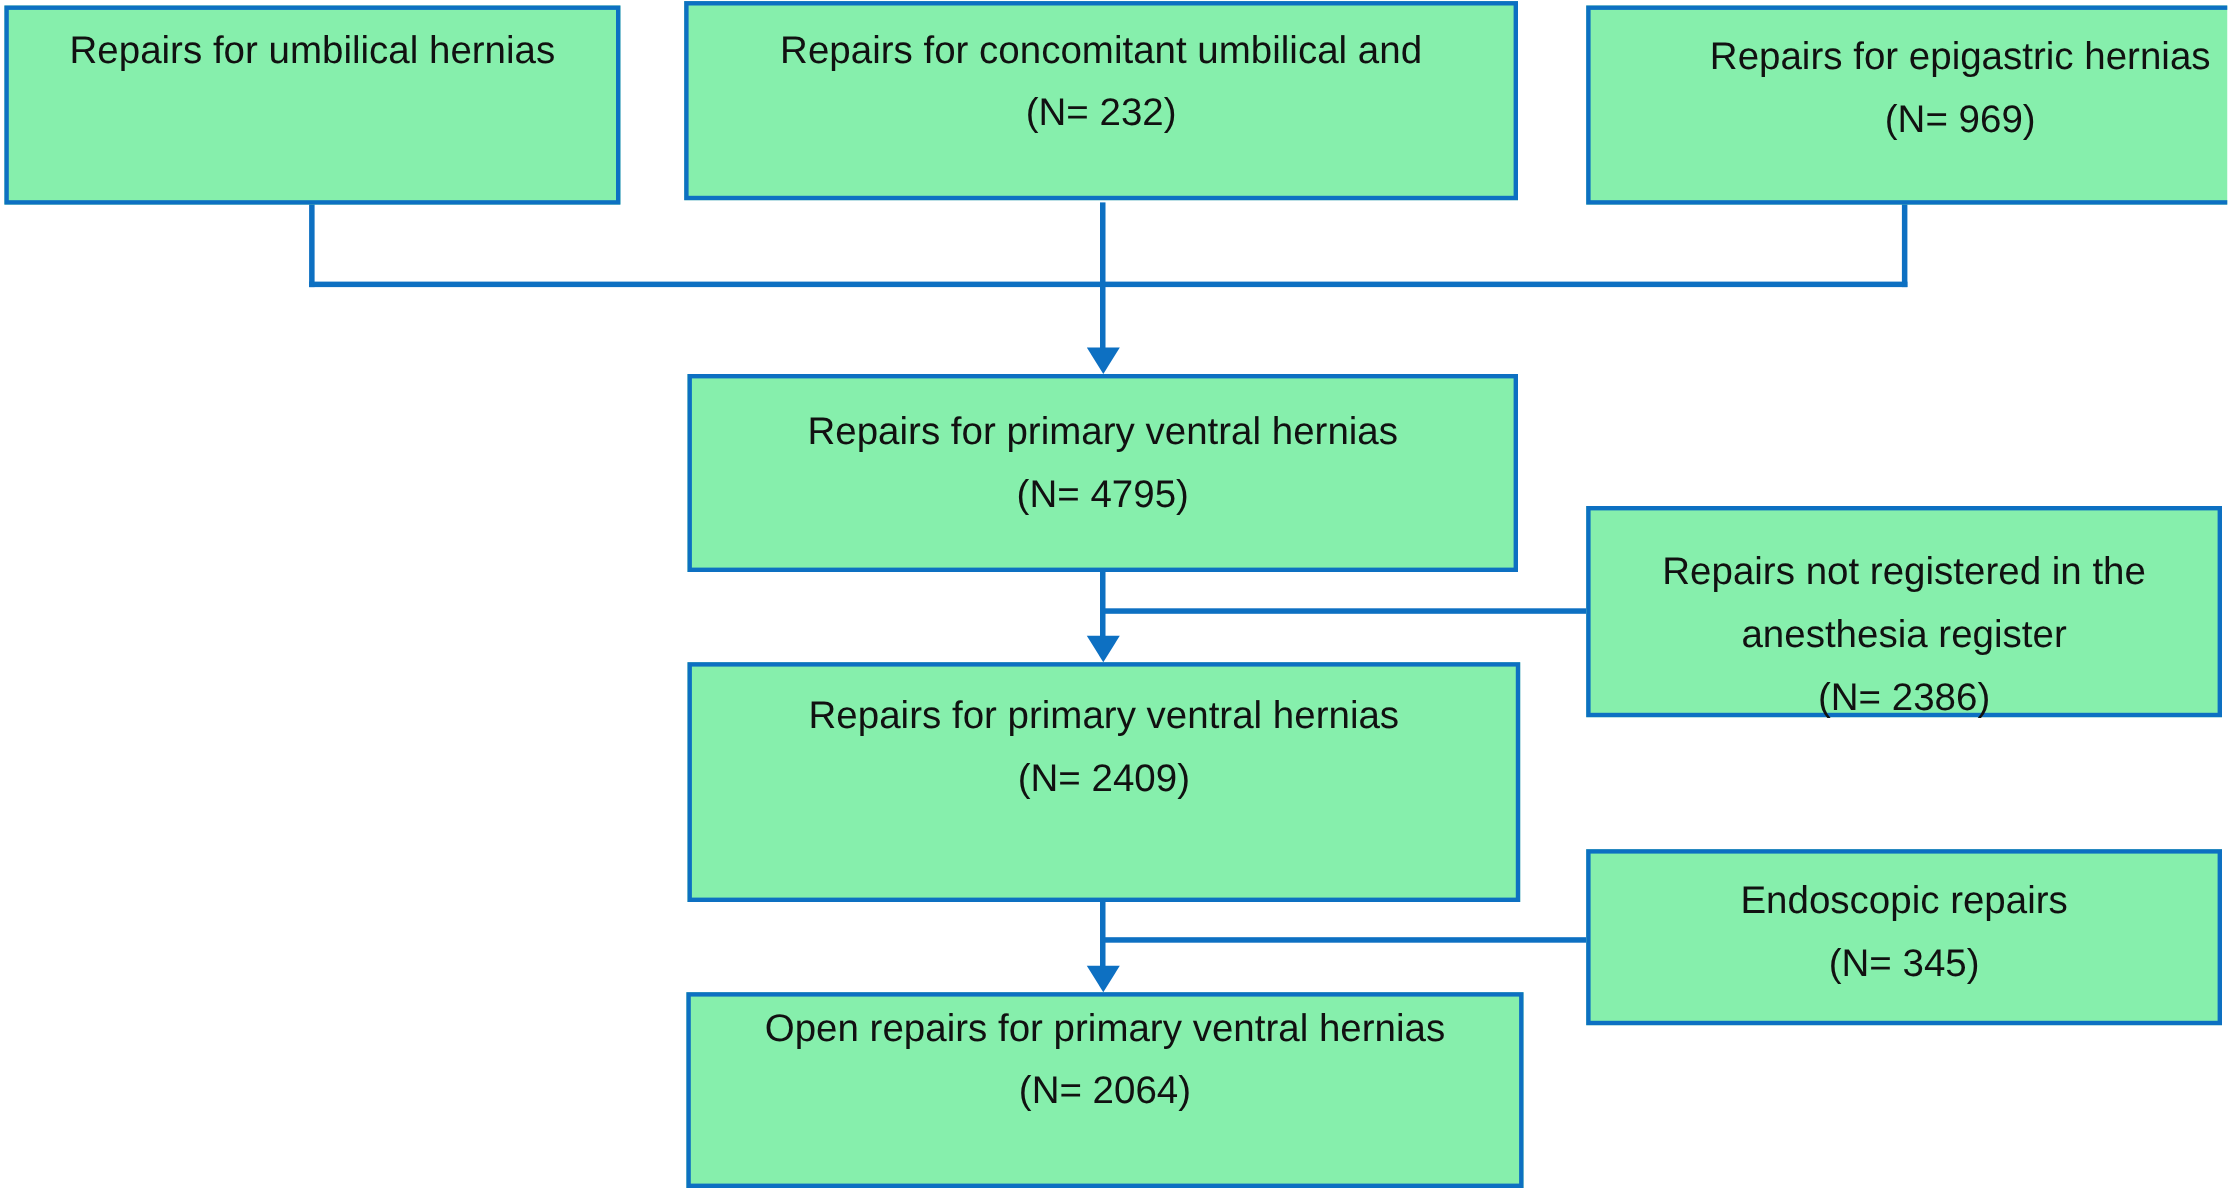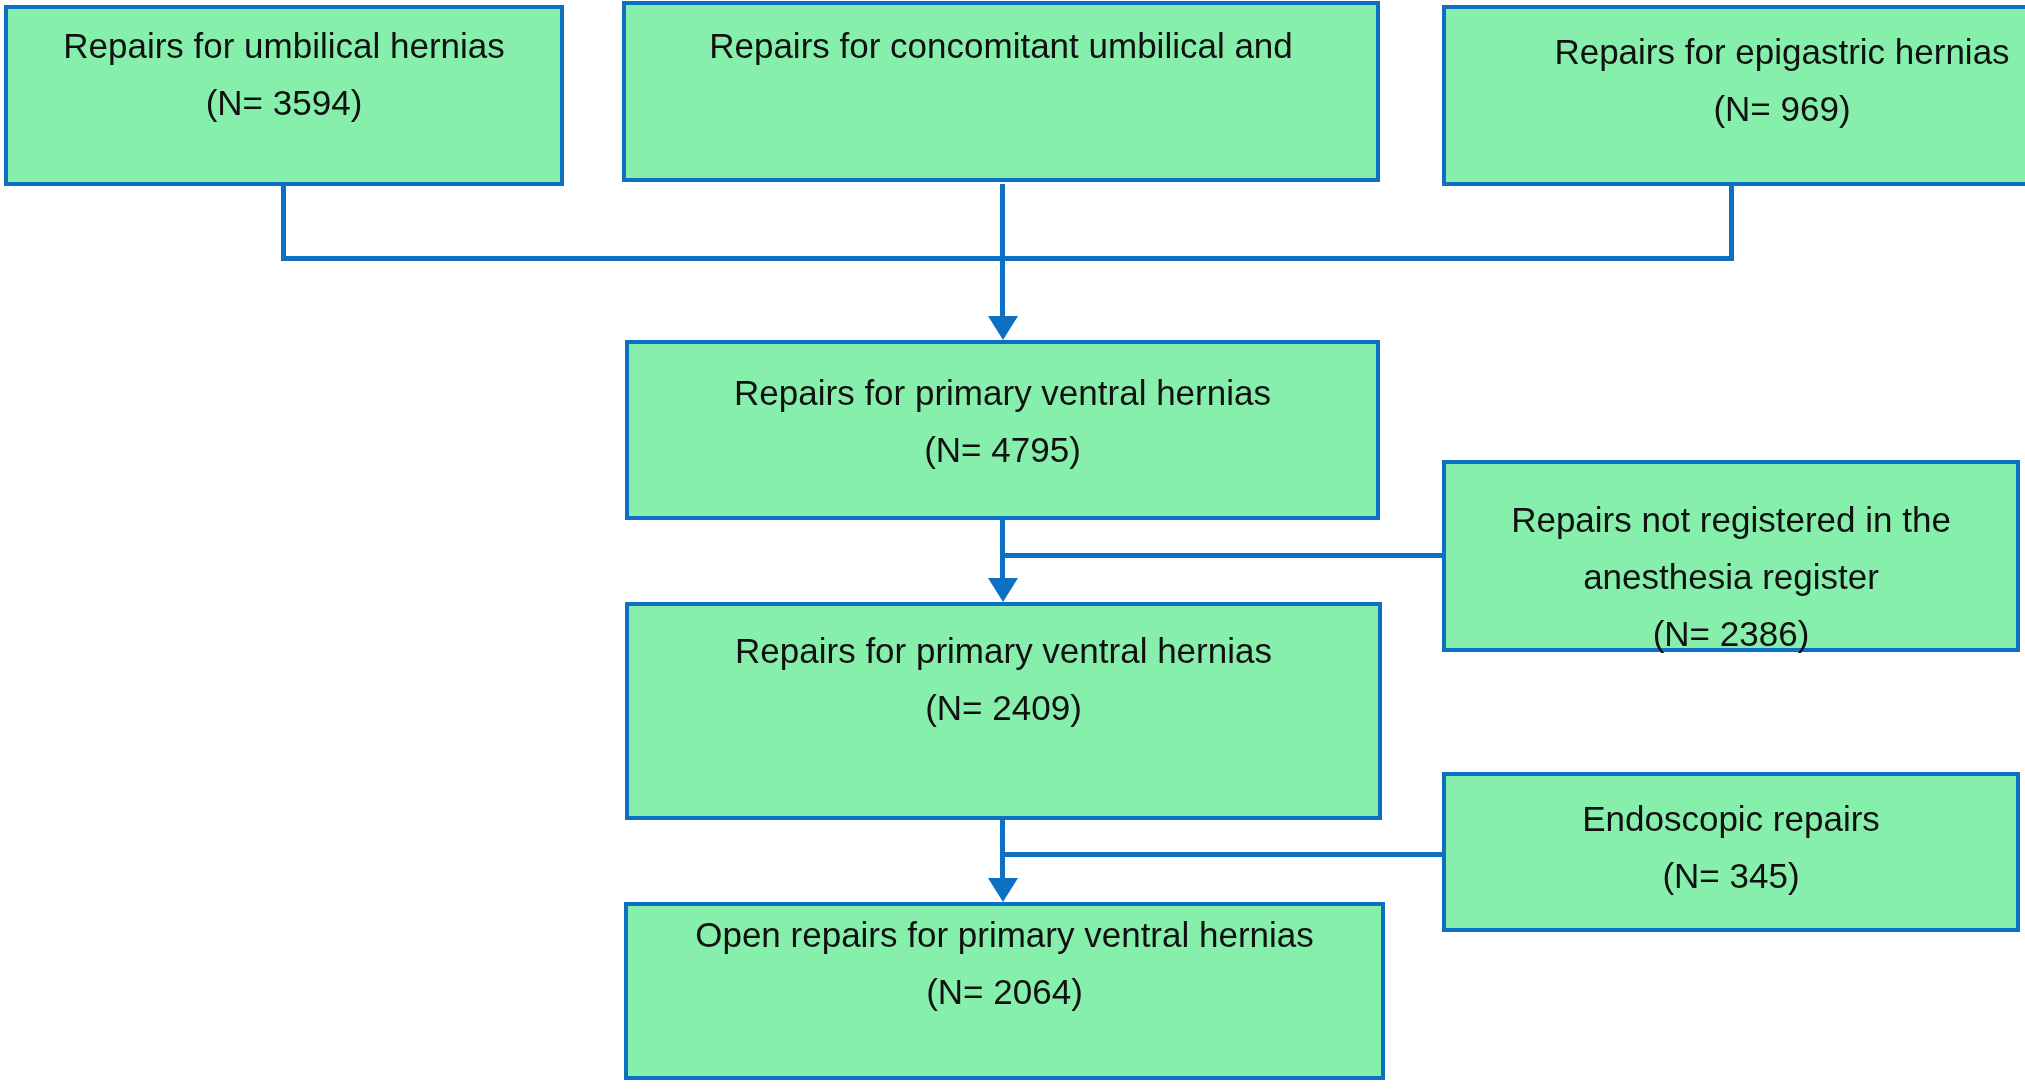--- a/index.html
+++ b/index.html
@@ -45,25 +45,25 @@
     z-index: 1;
   }
 </style>
 </head>
 <body>
 
 <div id="canvas">
 
   <div class="box" style="left:4px; top:5px; width:560px; height:181px; padding-top:8px;">
     <span class="line">Repairs for umbilical hernias</span>
-    <span class="line">(N= 3594)</span>
   </div>
 
   <div class="box" style="left:622px; top:1px; width:758px; height:181px; padding-top:12px;">
     <span class="line">Repairs for concomitant umbilical and</span>
+    <span class="line">(N= 232)</span>
   </div>
 
   <div class="box" style="left:1442px; top:5px; width:680px; height:181px; padding-top:14px;">
     <span class="line">Repairs for epigastric hernias</span>
     <span class="line">(N= 969)</span>
   </div>
 
   <div class="box" style="left:625px; top:340px; width:755px; height:180px; padding-top:20px;">
     <span class="line">Repairs for primary ventral hernias</span>
     <span class="line">(N= 4795)</span>

